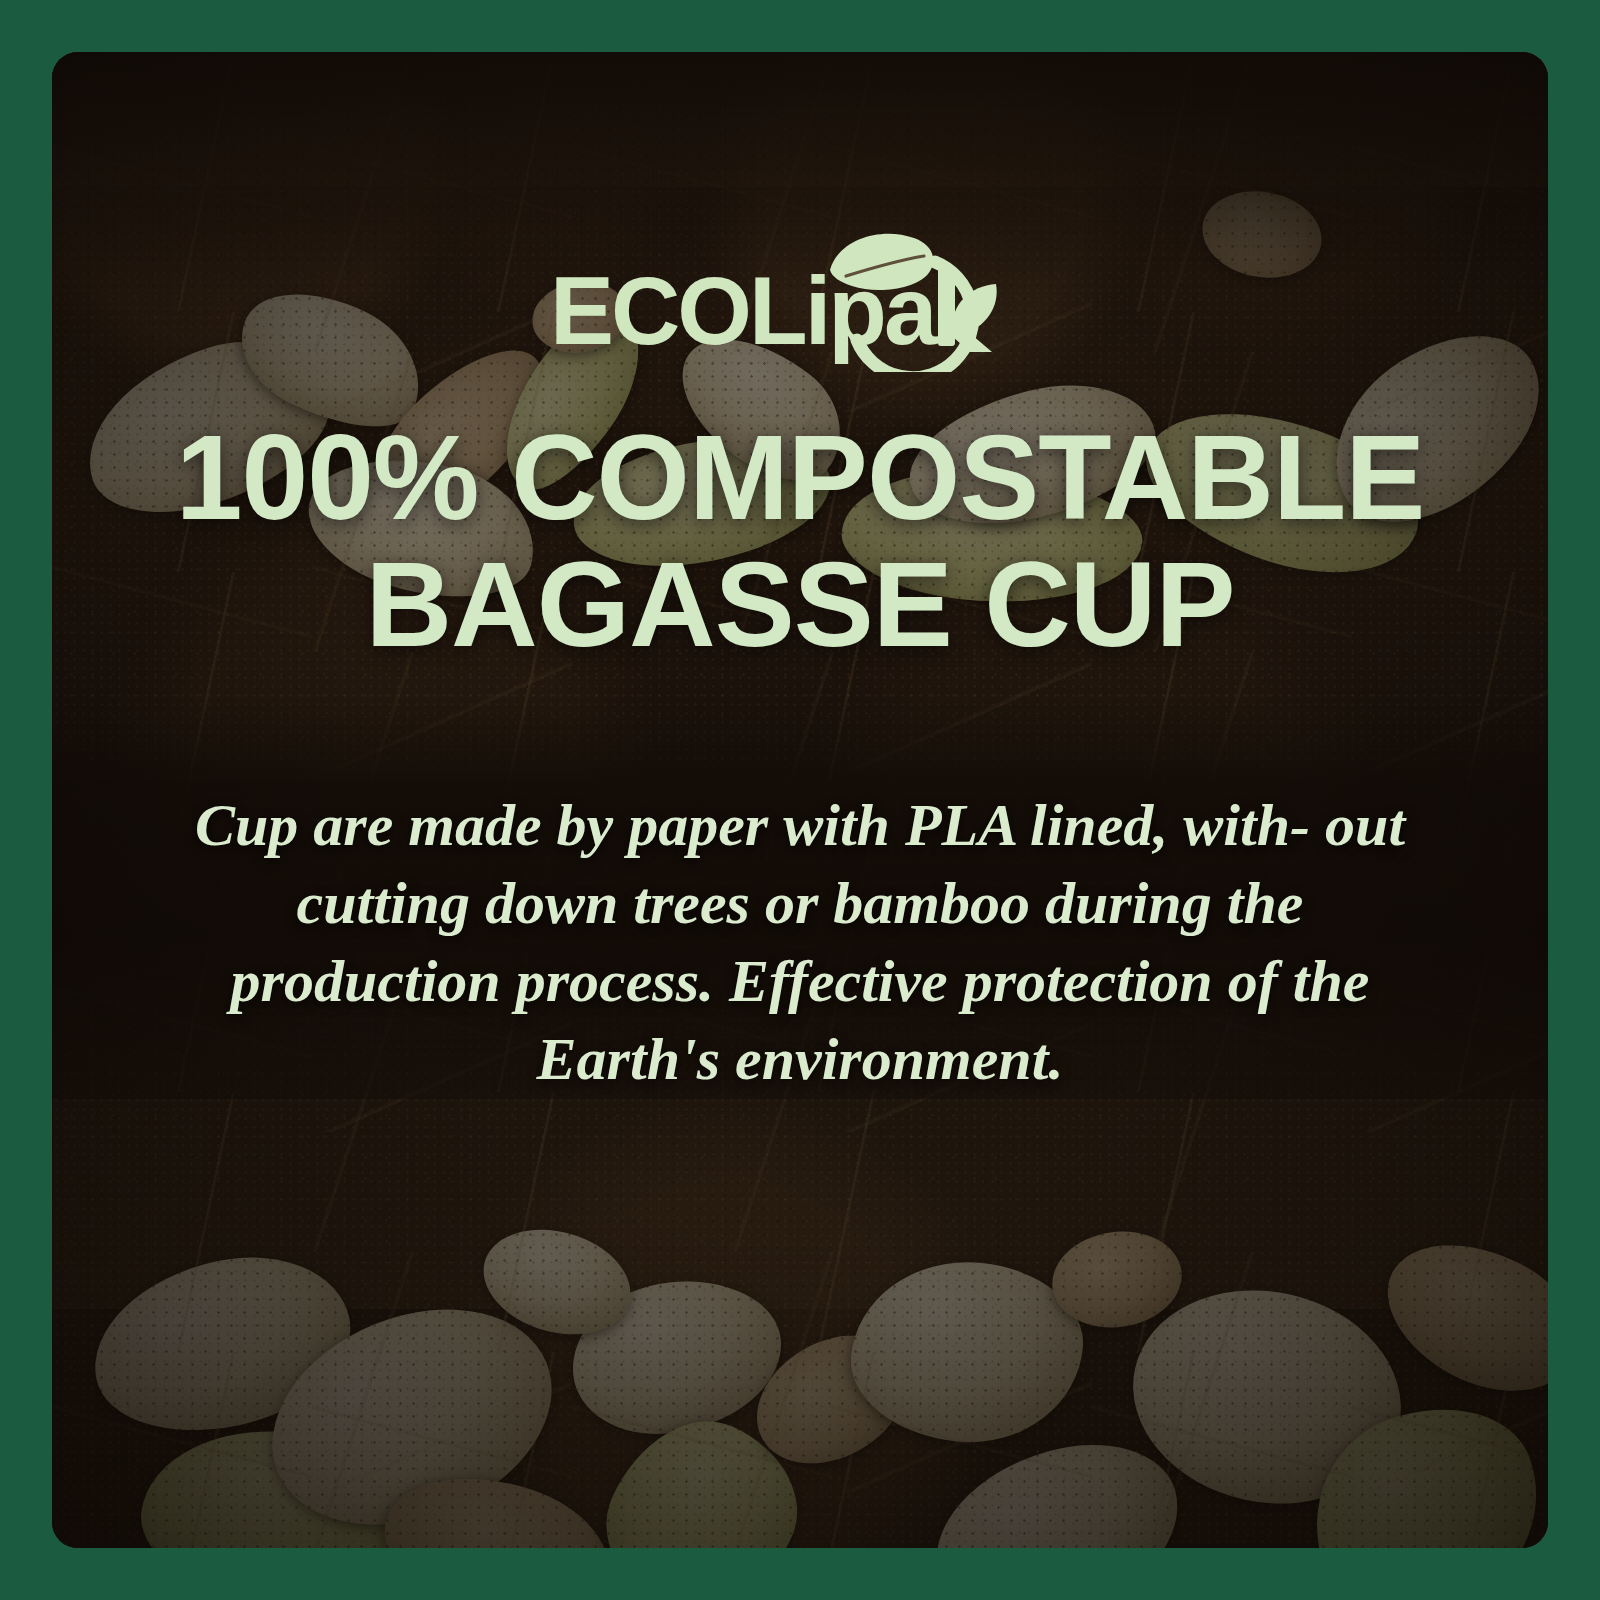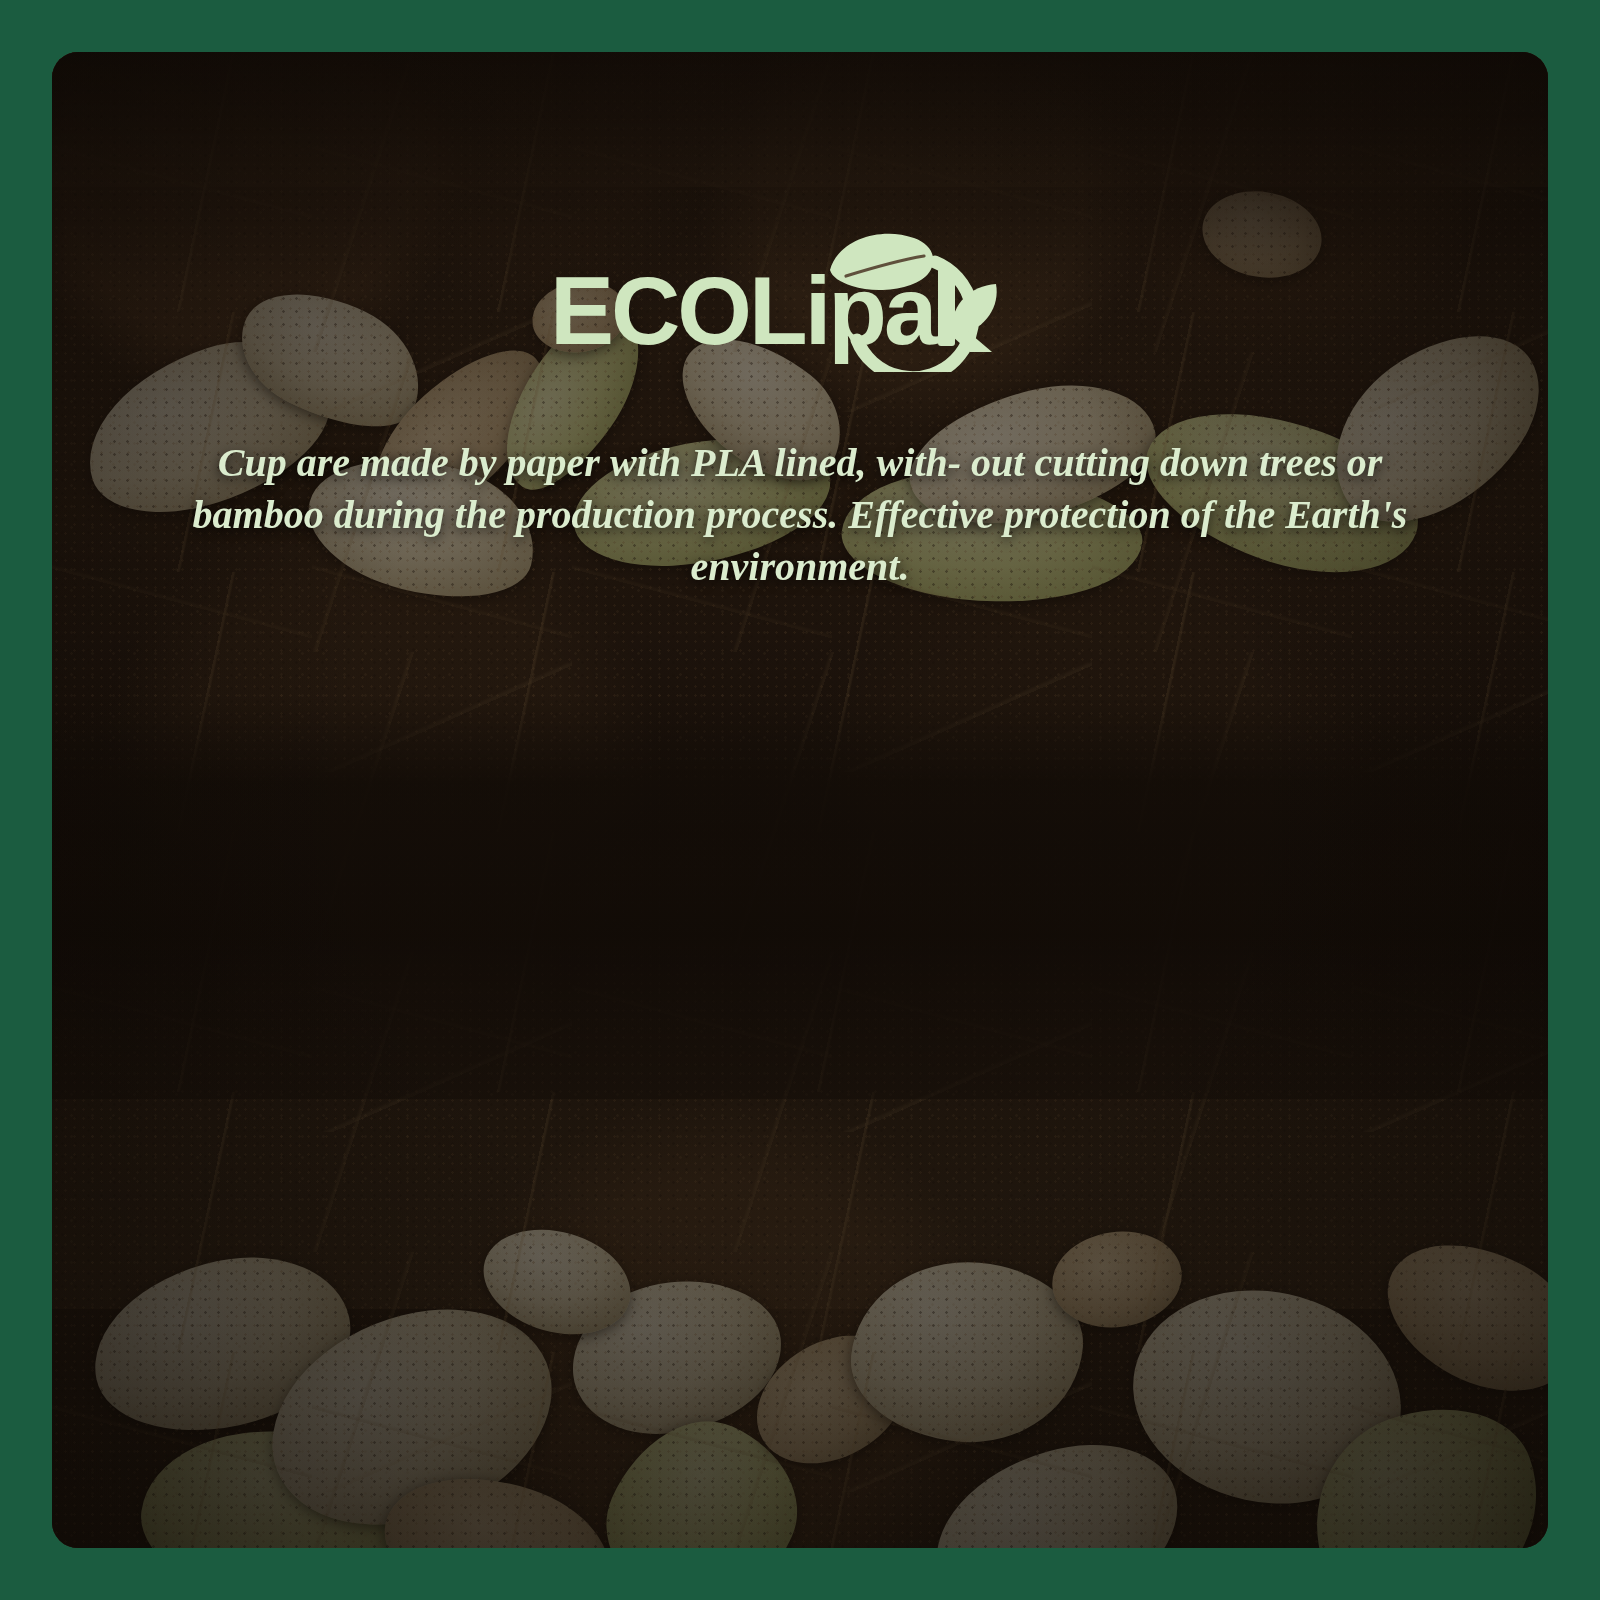--- a/index.html
+++ b/index.html
@@ -135,27 +135,27 @@
     font-size:120px;
     line-height:1.06;
     letter-spacing:-1px;
     color:#d3e8c4;
     text-shadow:0 4px 18px rgba(0,0,0,.55);
   }
   .headline .l2{display:block;}
 
   
   .body-copy{
-    margin-top:65px;
+    margin-top:118px;
     width:1280px;
     text-align:center;
     font-family:"Liberation Serif", serif;
     font-style:italic;
     font-weight:700;
-    font-size:40px;
+    font-size:60px;
     line-height:1.30;
     color:#dbecce;
     text-shadow:0 3px 12px rgba(0,0,0,.70);
   }
 </style>
 </head>
 <body>
 
 <div id="poster">
   <div id="photo">
@@ -217,20 +217,24 @@
             <path d="M4 44 C4 20 22 2 48 0 C52 22 38 44 14 50 C9 51 5 49 4 44 Z" fill="#cfe6bf"></path>
           </g>
 
           <text x="10" y="112" font-family="Liberation Sans, sans-serif" font-size="96" font-weight="700" letter-spacing="-3" fill="#cfe6bf">ECOLipa</text>
 
           <rect x="398" y="36" width="17" height="78" rx="3" fill="#cfe6bf"></rect>
           <path d="M412 86 L452 120 L430 120 L405 98 Z" fill="#cfe6bf"></path>
         </svg>
       </div>
 
+      <div class="headline">
+        <span class="l1">100% COMPOSTABLE</span>
+        <span class="l2">BAGASSE CUP</span>
+      </div>
 
       <div class="body-copy">
         <span>Cup are made by paper with PLA lined, with-</span>
         <span>out cutting down trees or bamboo during the</span>
         <span>production process. Effective protection of the</span>
         <span>Earth's environment.</span>
       </div>
 
     </div>
   </div>

